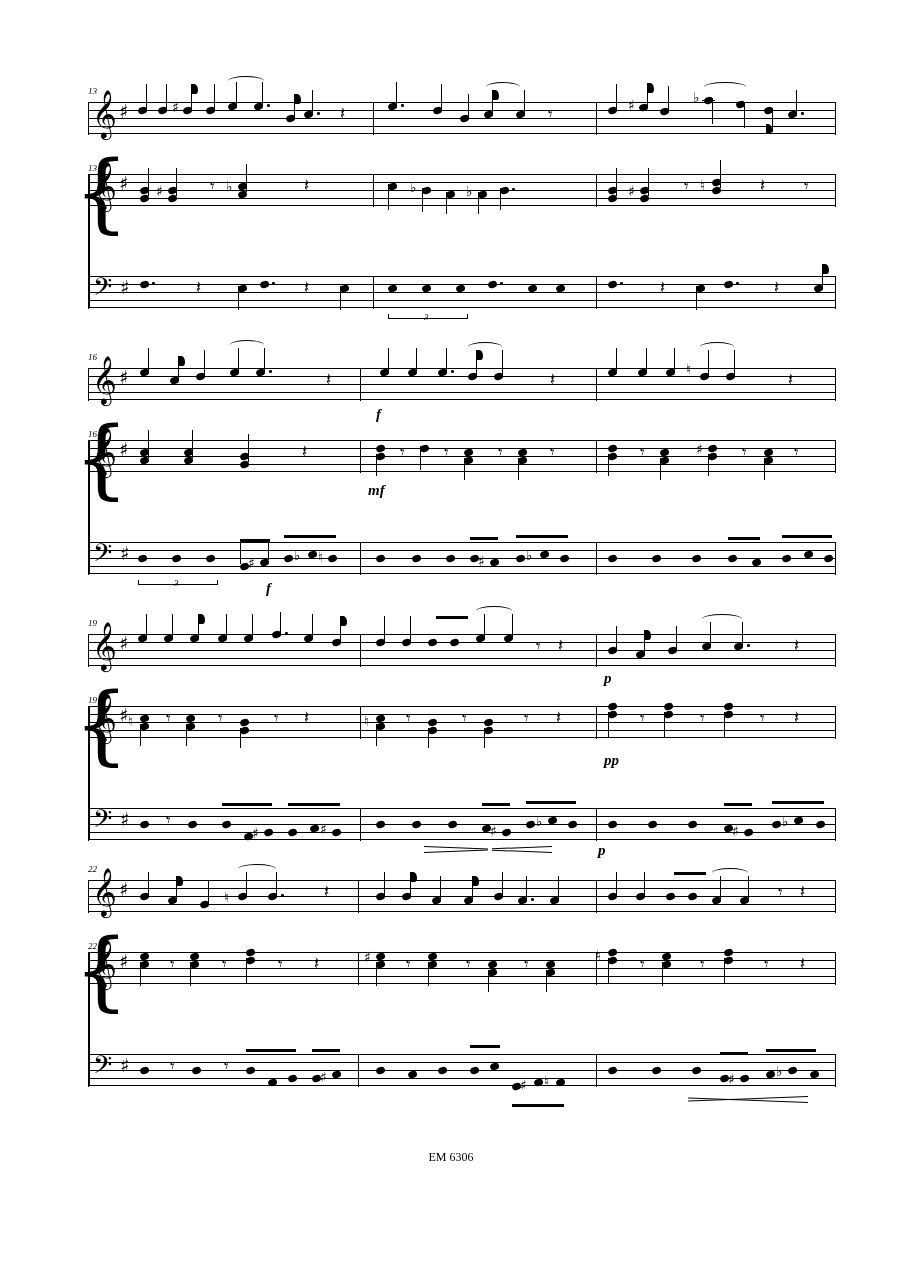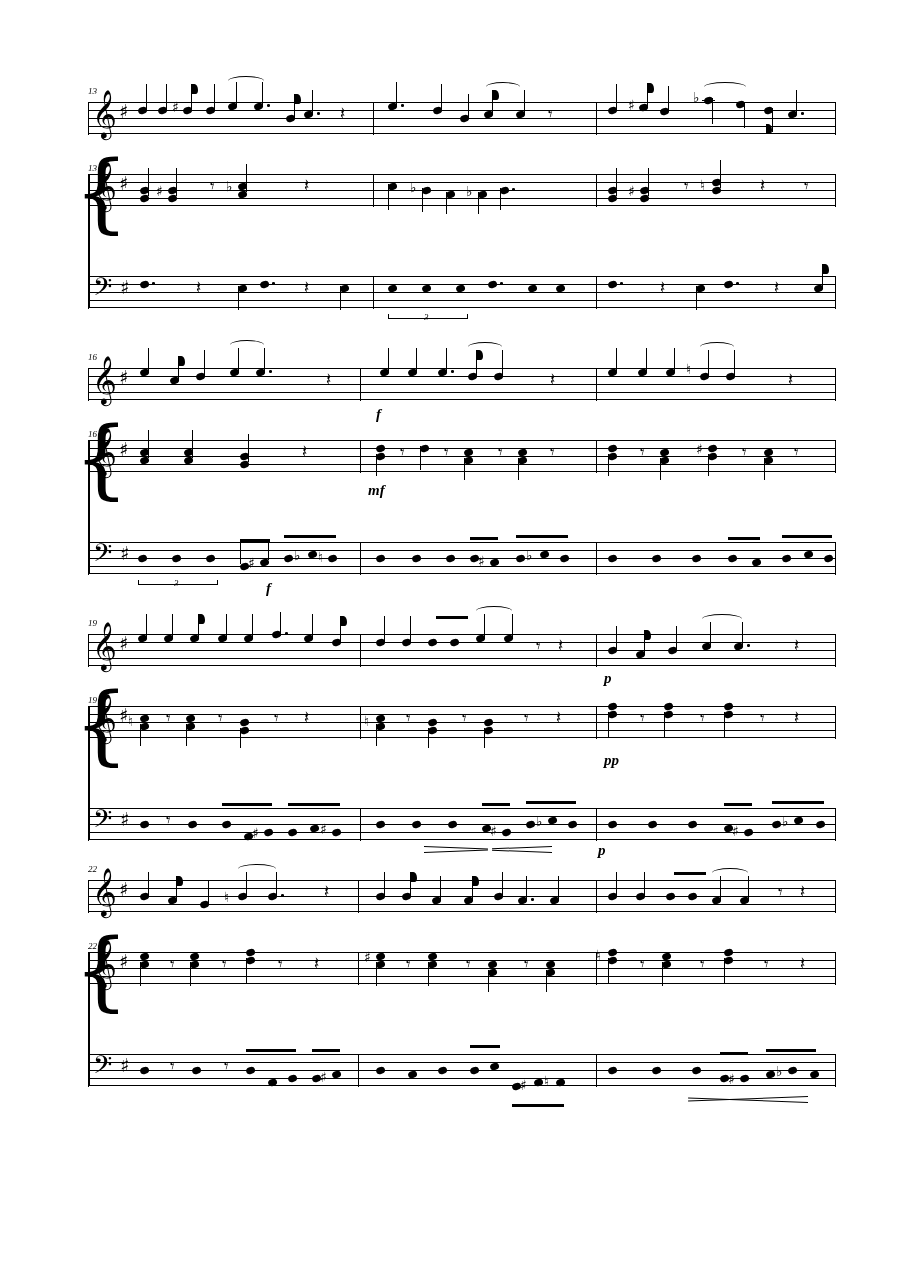--- a/index.html
+++ b/index.html
@@ -910,13 +910,14 @@
         <div class="note" style="left:678px;top:17px;"></div>
         <div class="note" style="left:700px;top:13px;"></div>
         <div class="note" style="left:722px;top:17px;"></div>
         <div class="beam" style="left:678px;top:-5px;width:50px;"></div>
         <span class="acc" style="left:688px;top:10px;">♭</span>
         <div class="hairpin dim" style="left:600px;top:42px;width:120px;"></div>
       </div>
     </div>
   </div>
 
+  <div class="footer" style="top:1150px;">EM 6306</div>
 </div>
 
 </body></html>

